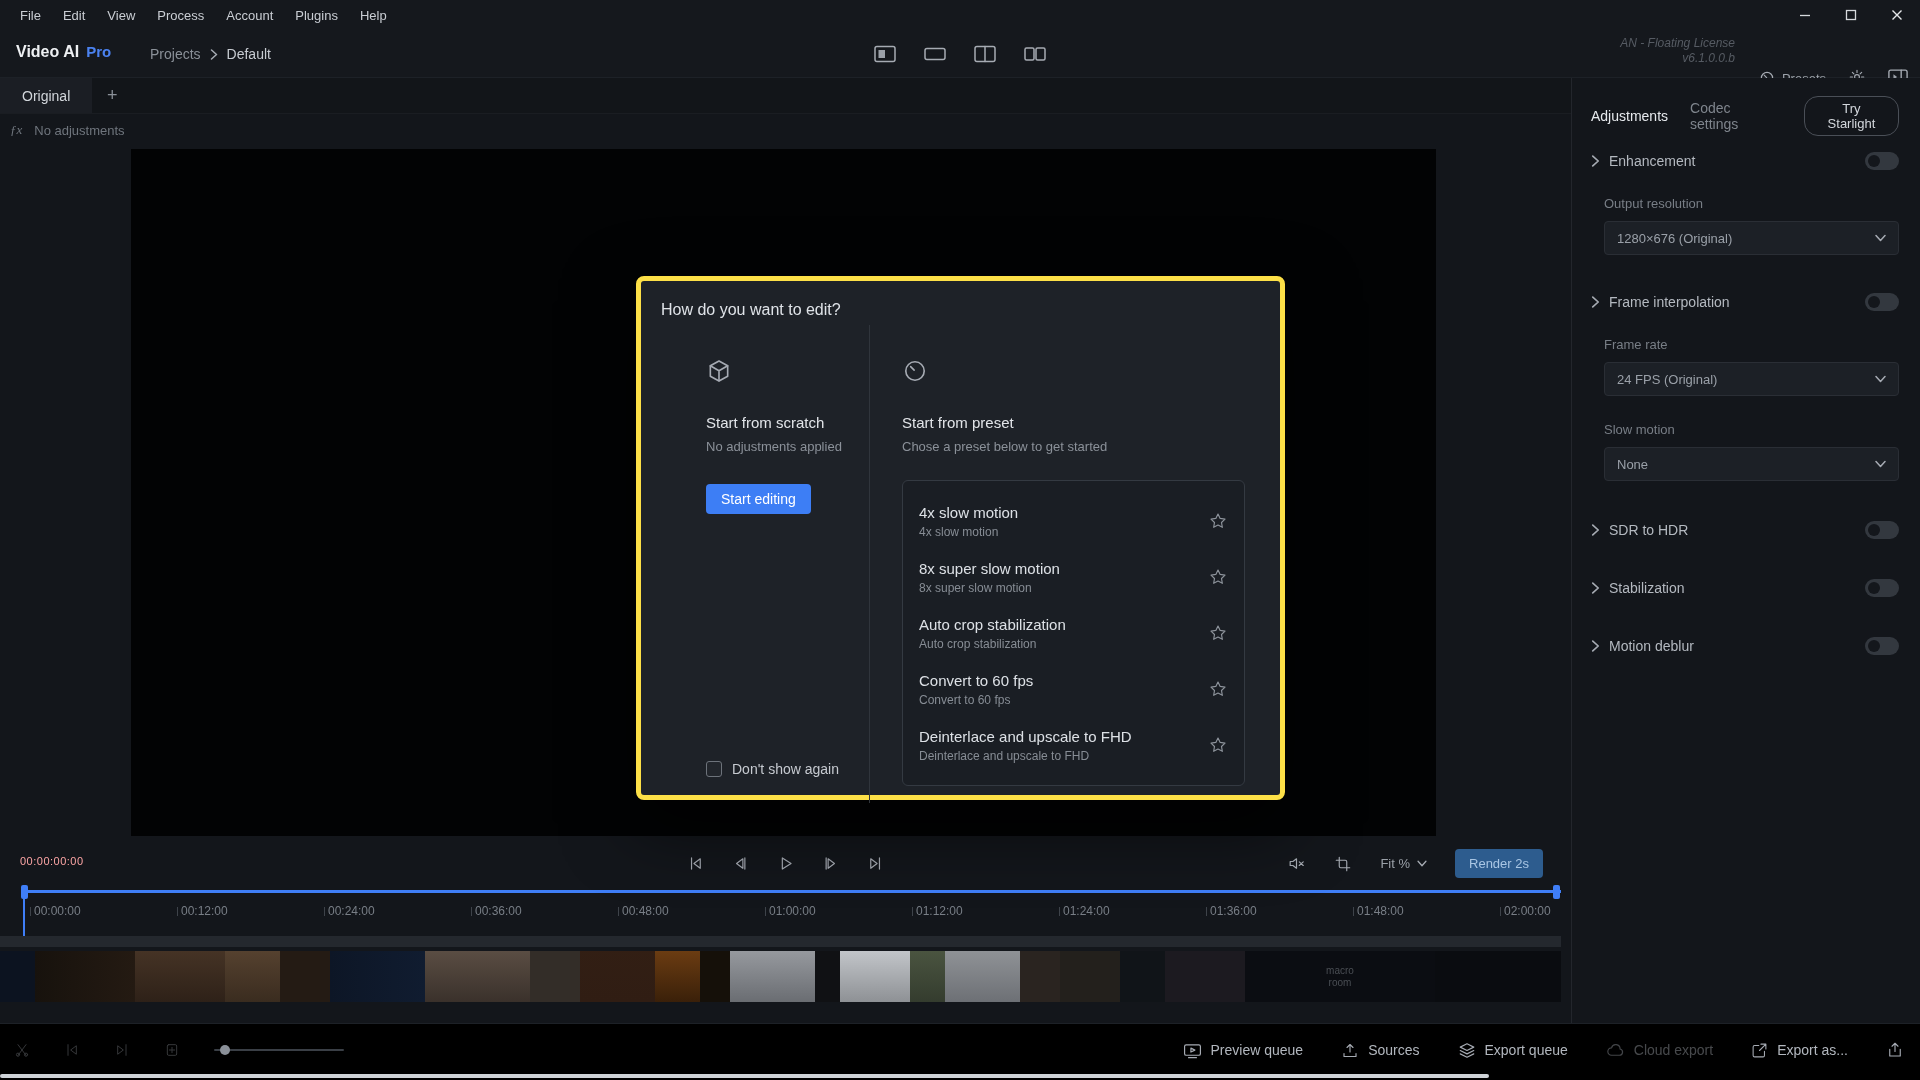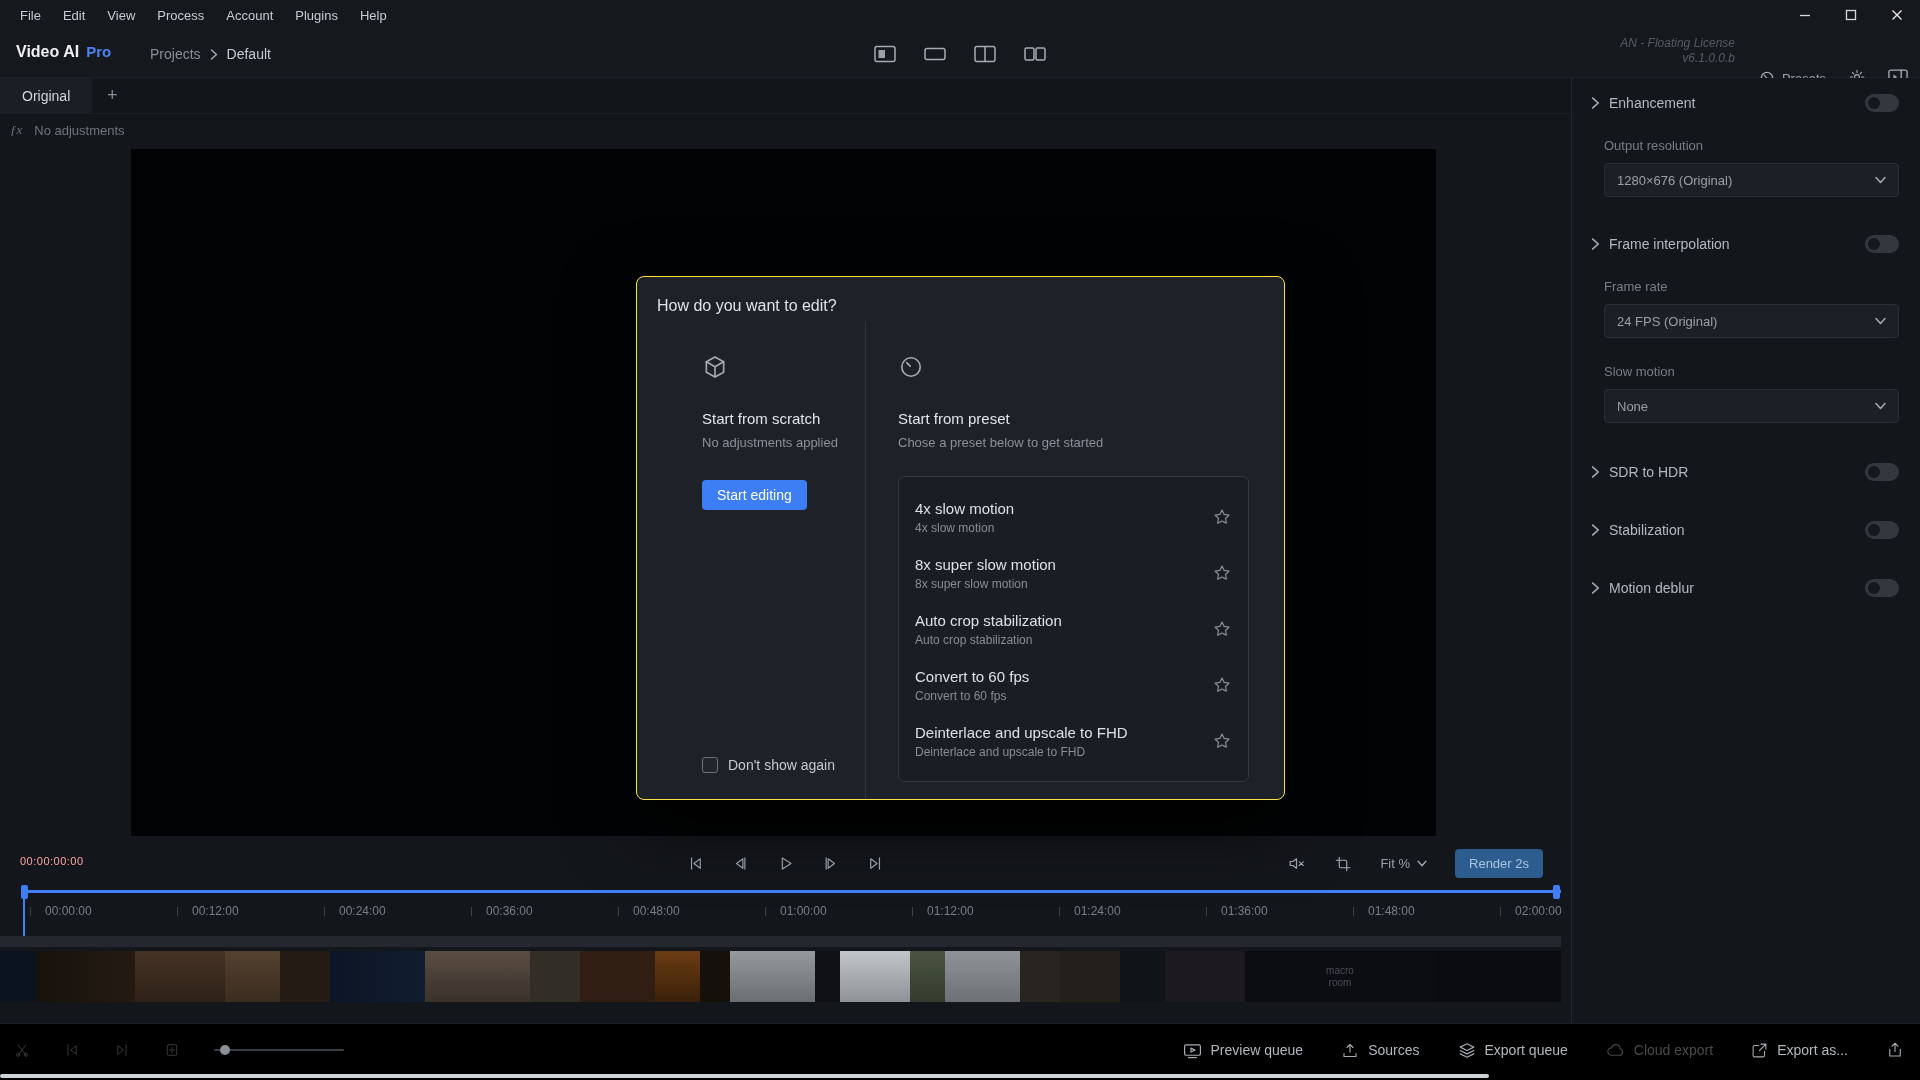--- a/index.html
+++ b/index.html
@@ -38,21 +38,21 @@
   .tab-add { width:40px; display:flex; align-items:center; justify-content:center; color:#8a9098; font-size:18px; }
   .adjust-status { position:absolute; left:10px; top:122px; display:flex; align-items:center; gap:12px; }
   .fx-glyph { color:#6f757d; font-size:13px; font-style:italic; font-family:"Liberation Serif","DejaVu Serif",serif; }
   .adjust-status em { font-style:normal; color:#6f757d; font-size:13px; }
 
   
   .viewport { position:absolute; left:131px; top:149px; width:1305px; height:687px; background:#020304; }
 
   
   .modal { position:absolute; left:636px; top:276px; width:649px; height:524px; background:#1e2228;
-           border:1px solid #fde047; border-radius:8px; box-shadow:0 24px 70px rgba(0,0,0,.65); z-index:5; }
+           border:5px solid #fde047; border-radius:8px; box-shadow:0 24px 70px rgba(0,0,0,.65); z-index:5; }
   .modal-title { padding:20px 0 0 20px; color:#dfe3e8; font-size:16px; }
   .modal-cols { display:flex; height:478px; margin-top:6px;padding-left:35px; }
   .col-left { width:193px; display:flex; flex-direction:column; padding:33px 0 26px 30px; }
   .col-right { flex:1; border-left:1px solid #30353c; padding:33px 35px 0 32px; display:flex; flex-direction:column; }
   .card-title { margin-top:30px; color:#e2e5e9; font-size:15px; font-weight:500; }
   .card-sub { margin-top:8px; color:#8b9199; font-size:13px; }
   .btn-primary { margin-top:30px; align-self:flex-start; background:#3d7ef5; color:#ffffff; border:none;
                  font-size:14px; padding:7px 15px; border-radius:4px; font-family:inherit; }
   .dont-show { margin-top:auto; display:flex; align-items:center; gap:10px; }
   .checkbox { width:16px; height:16px; border:1.5px solid #6d737b; border-radius:3px; background:#22262c; }
@@ -90,21 +90,21 @@
   .fit-box { display:flex; align-items:center; gap:7px; color:#9ba1a9; font-size:13px; }
   .btn-render { background:#2d5c8e; color:#a9c6e4; border:none; border-radius:4px; font-size:13px;
                 padding:7px 14px; font-family:inherit; }
 
   
   .ruler { position:absolute; left:0; top:884px; width:1571px; height:52px; overflow:hidden; }
   .sel-bar { position:absolute; left:24px; top:6px; width:1537px; height:3px; background:#3f7ef7; }
   .sel-handle { position:absolute; top:1px; width:7px; height:14px; background:#3f7ef7; border-radius:2px; }
   .playhead { position:absolute; left:23px; top:1px; width:2px; height:60px; background:#3f7ef7; z-index:3; }
   .ruler-ticks { position:absolute; left:30px; top:20px; display:flex; }
-  .tick { flex:0 0 147px; display:flex; align-items:center; gap:14px; }
+  .tick { flex:0 0 147px; display:flex; align-items:center; gap:3px; }
   .tick i { width:1px; height:9px; background:#3e434a; }
   .tick em { font-style:normal; color:#787e86; font-size:12px; }
   .scrollstrip { position:absolute; left:0; top:936px; width:1561px; height:11px; background:#24282e; }
   .filmstrip { position:absolute; left:0; top:951px; width:1561px; height:51px; display:flex; background:#fde047; overflow:hidden; }
   .thumb { height:51px; flex:0 0 auto; }
   .clip-label { display:flex; flex-direction:column; align-items:center; justify-content:center;
                 color:#4a4e54; font-size:10px; line-height:12px; }
 
   
   .footer { position:absolute; left:0; top:1023px; width:1920px; height:57px; background:#000000; border-top:1px solid #1d2127; }
@@ -314,20 +314,25 @@
                 </svg>
             </span>
           </div>
 
         </div>
       </div>
     </div>
   </div>
 
   <aside class="sidebar">
+    <div class="sb-tabs">
+      <span class="sb-tab-active">Adjustments</span>
+      <span class="sb-tab">Codec settings</span>
+      <button class="pill">Try Starlight</button>
+    </div>
 
     <div class="sb-section" style="margin-top:16px;">
       <svg width="9" height="12" viewBox="0 0 8 11">
           <path d="M1.5 1l5 4.5-5 4.5" class="ic"></path>
         </svg>
       <span>Enhancement</span>
       <span class="toggle"></span>
     </div>
     <div class="sb-sublabel">Output resolution</div>
     <div class="dropdown">

